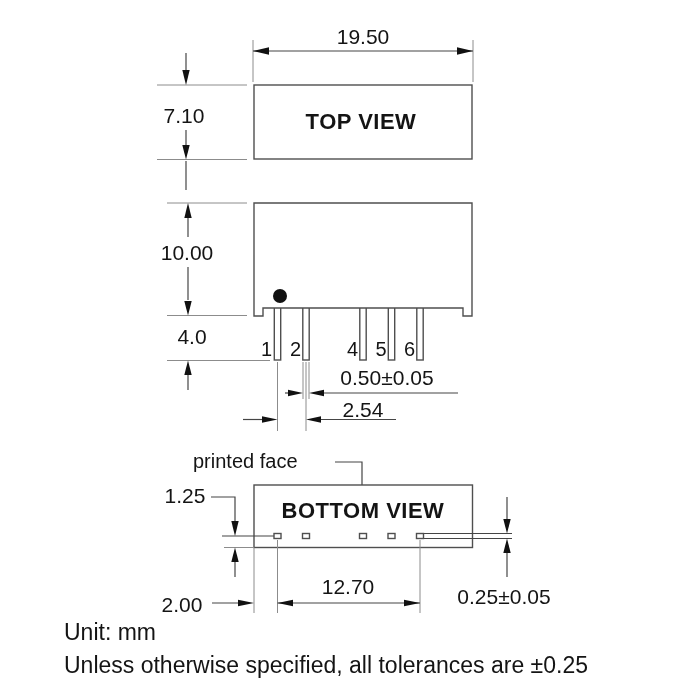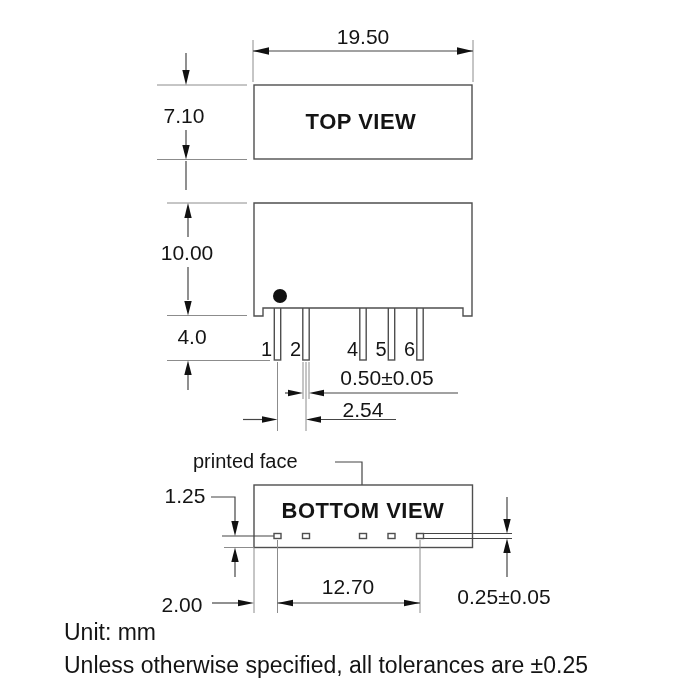--- a/index.html
+++ b/index.html
@@ -6,20 +6,21 @@
     margin: 0;
     padding: 0;
     background: #ffffff;
   }
   .canvas {
     position: relative;
     width: 700px;
     height: 700px;
     background: var(--bg, #ffffff);
     overflow: hidden;
+    border-radius: 7px;
   }
   svg { display: block; }
   .outline       { stroke: var(--outline, #4f4f4f); stroke-width: 1.4; fill: #ffffff; }
   .ext           { stroke: var(--extension, #8c8c8c); stroke-width: 1; fill: none; }
   .dim-line      { stroke: var(--dimension, #454545); stroke-width: 1.2; fill: none; }
   .arrow         { fill: var(--arrow, #111111); stroke: none; }
   .dot           { fill: var(--arrow, #111111); stroke: none; }
   text {
     font-family: "Liberation Sans", "DejaVu Sans", sans-serif;
     fill: var(--text, #141414);

